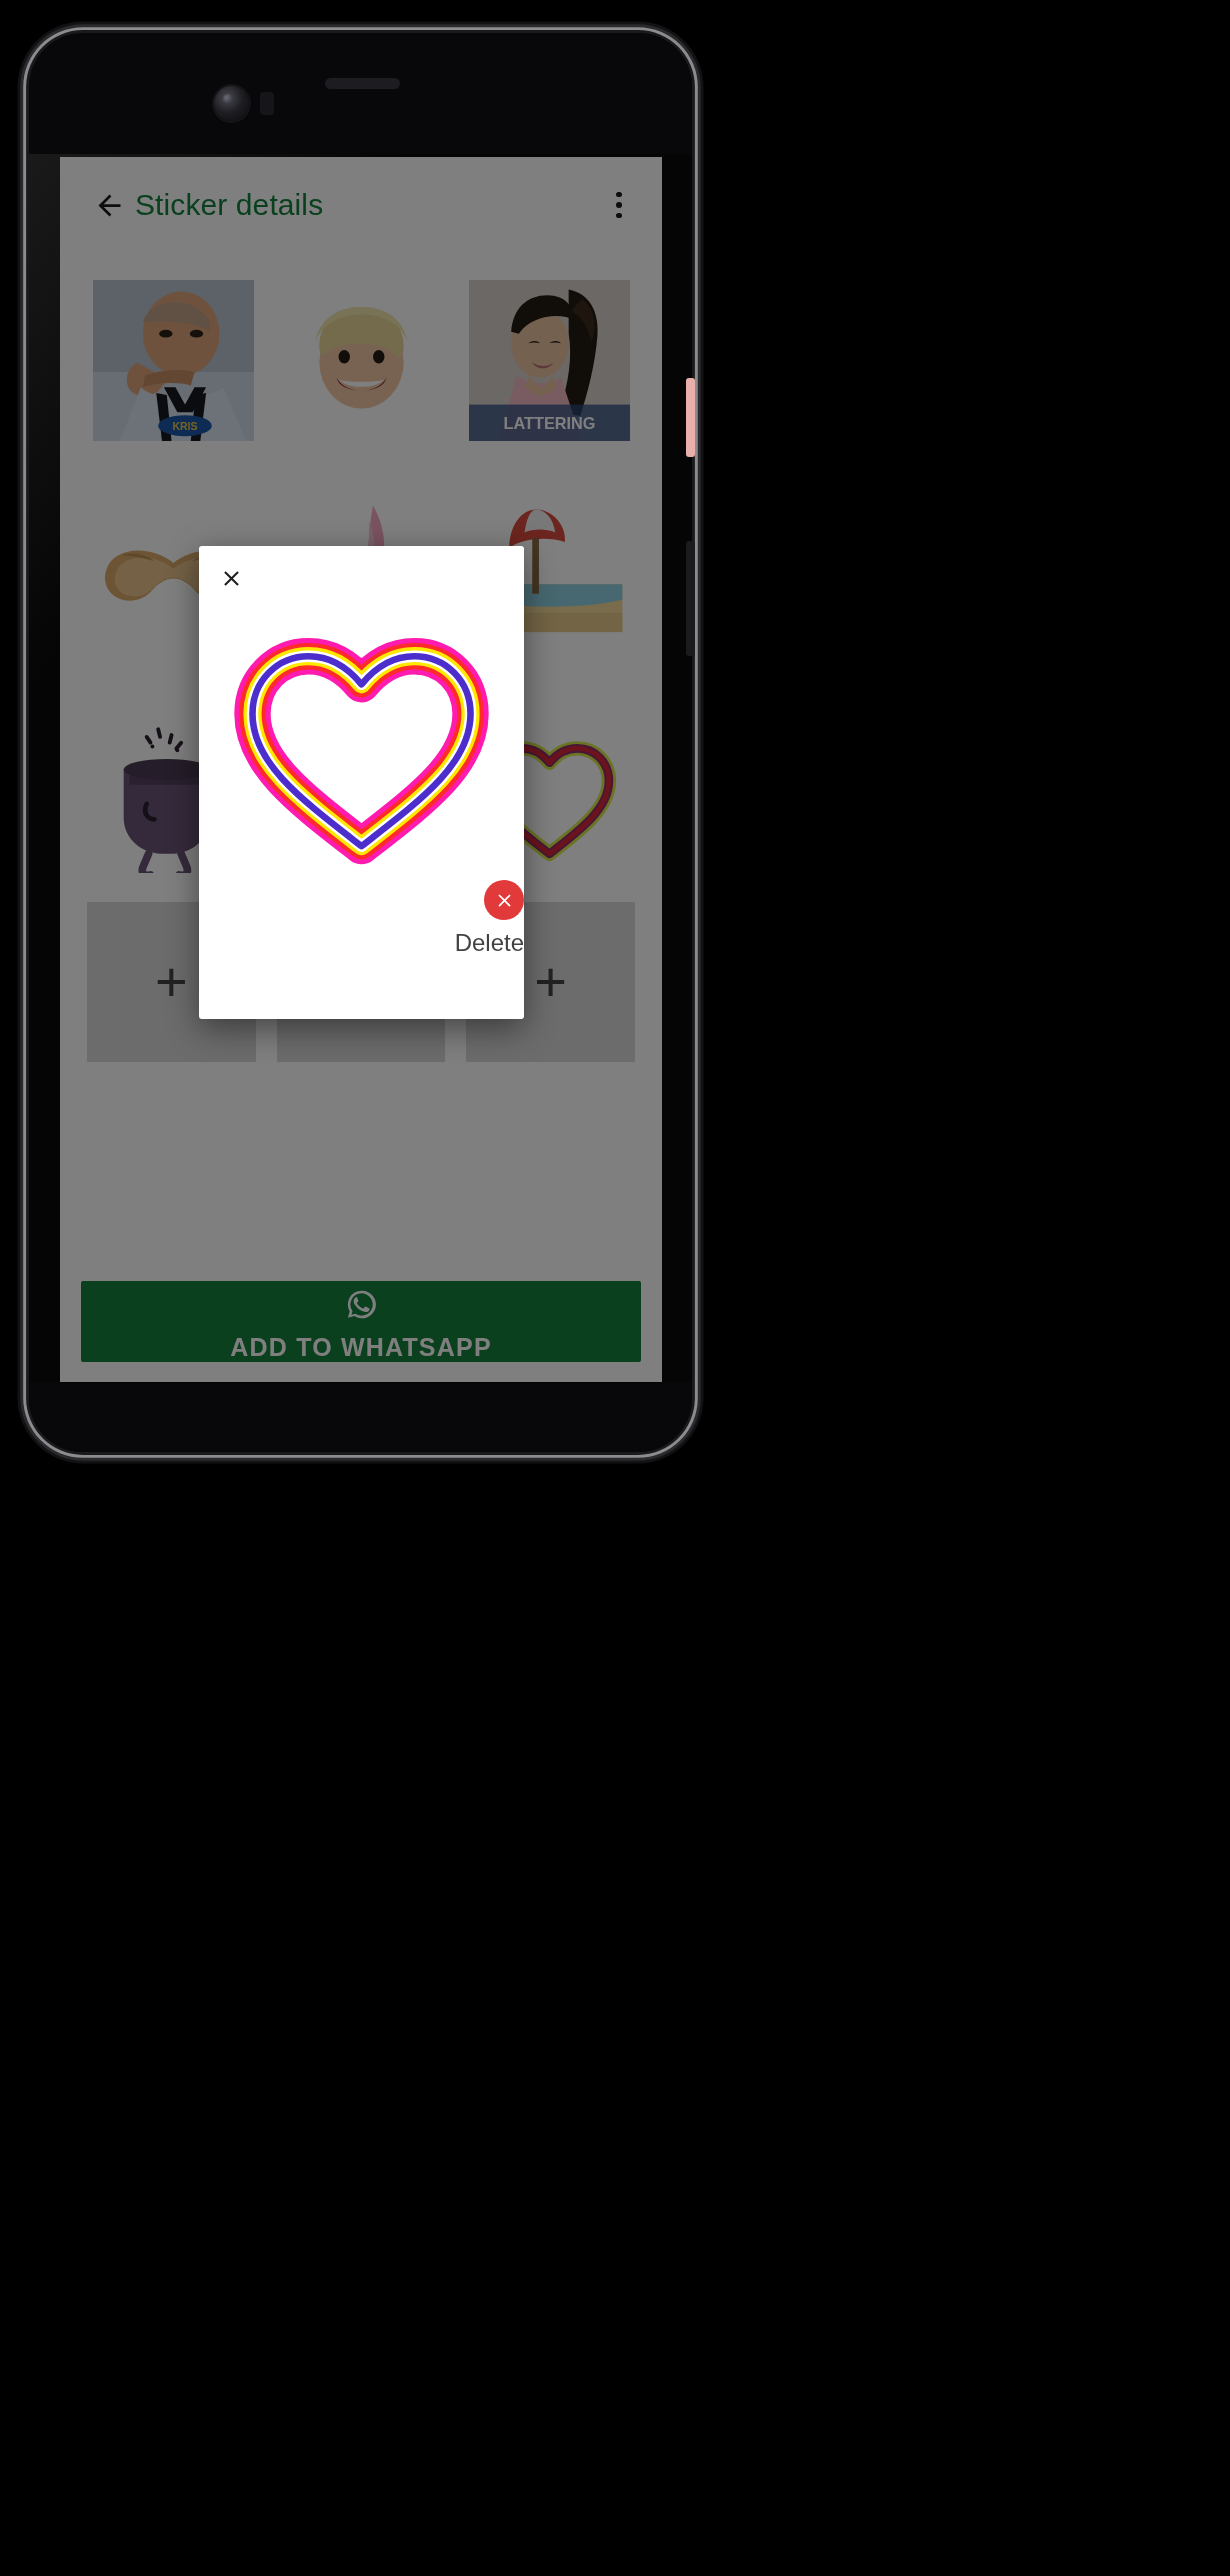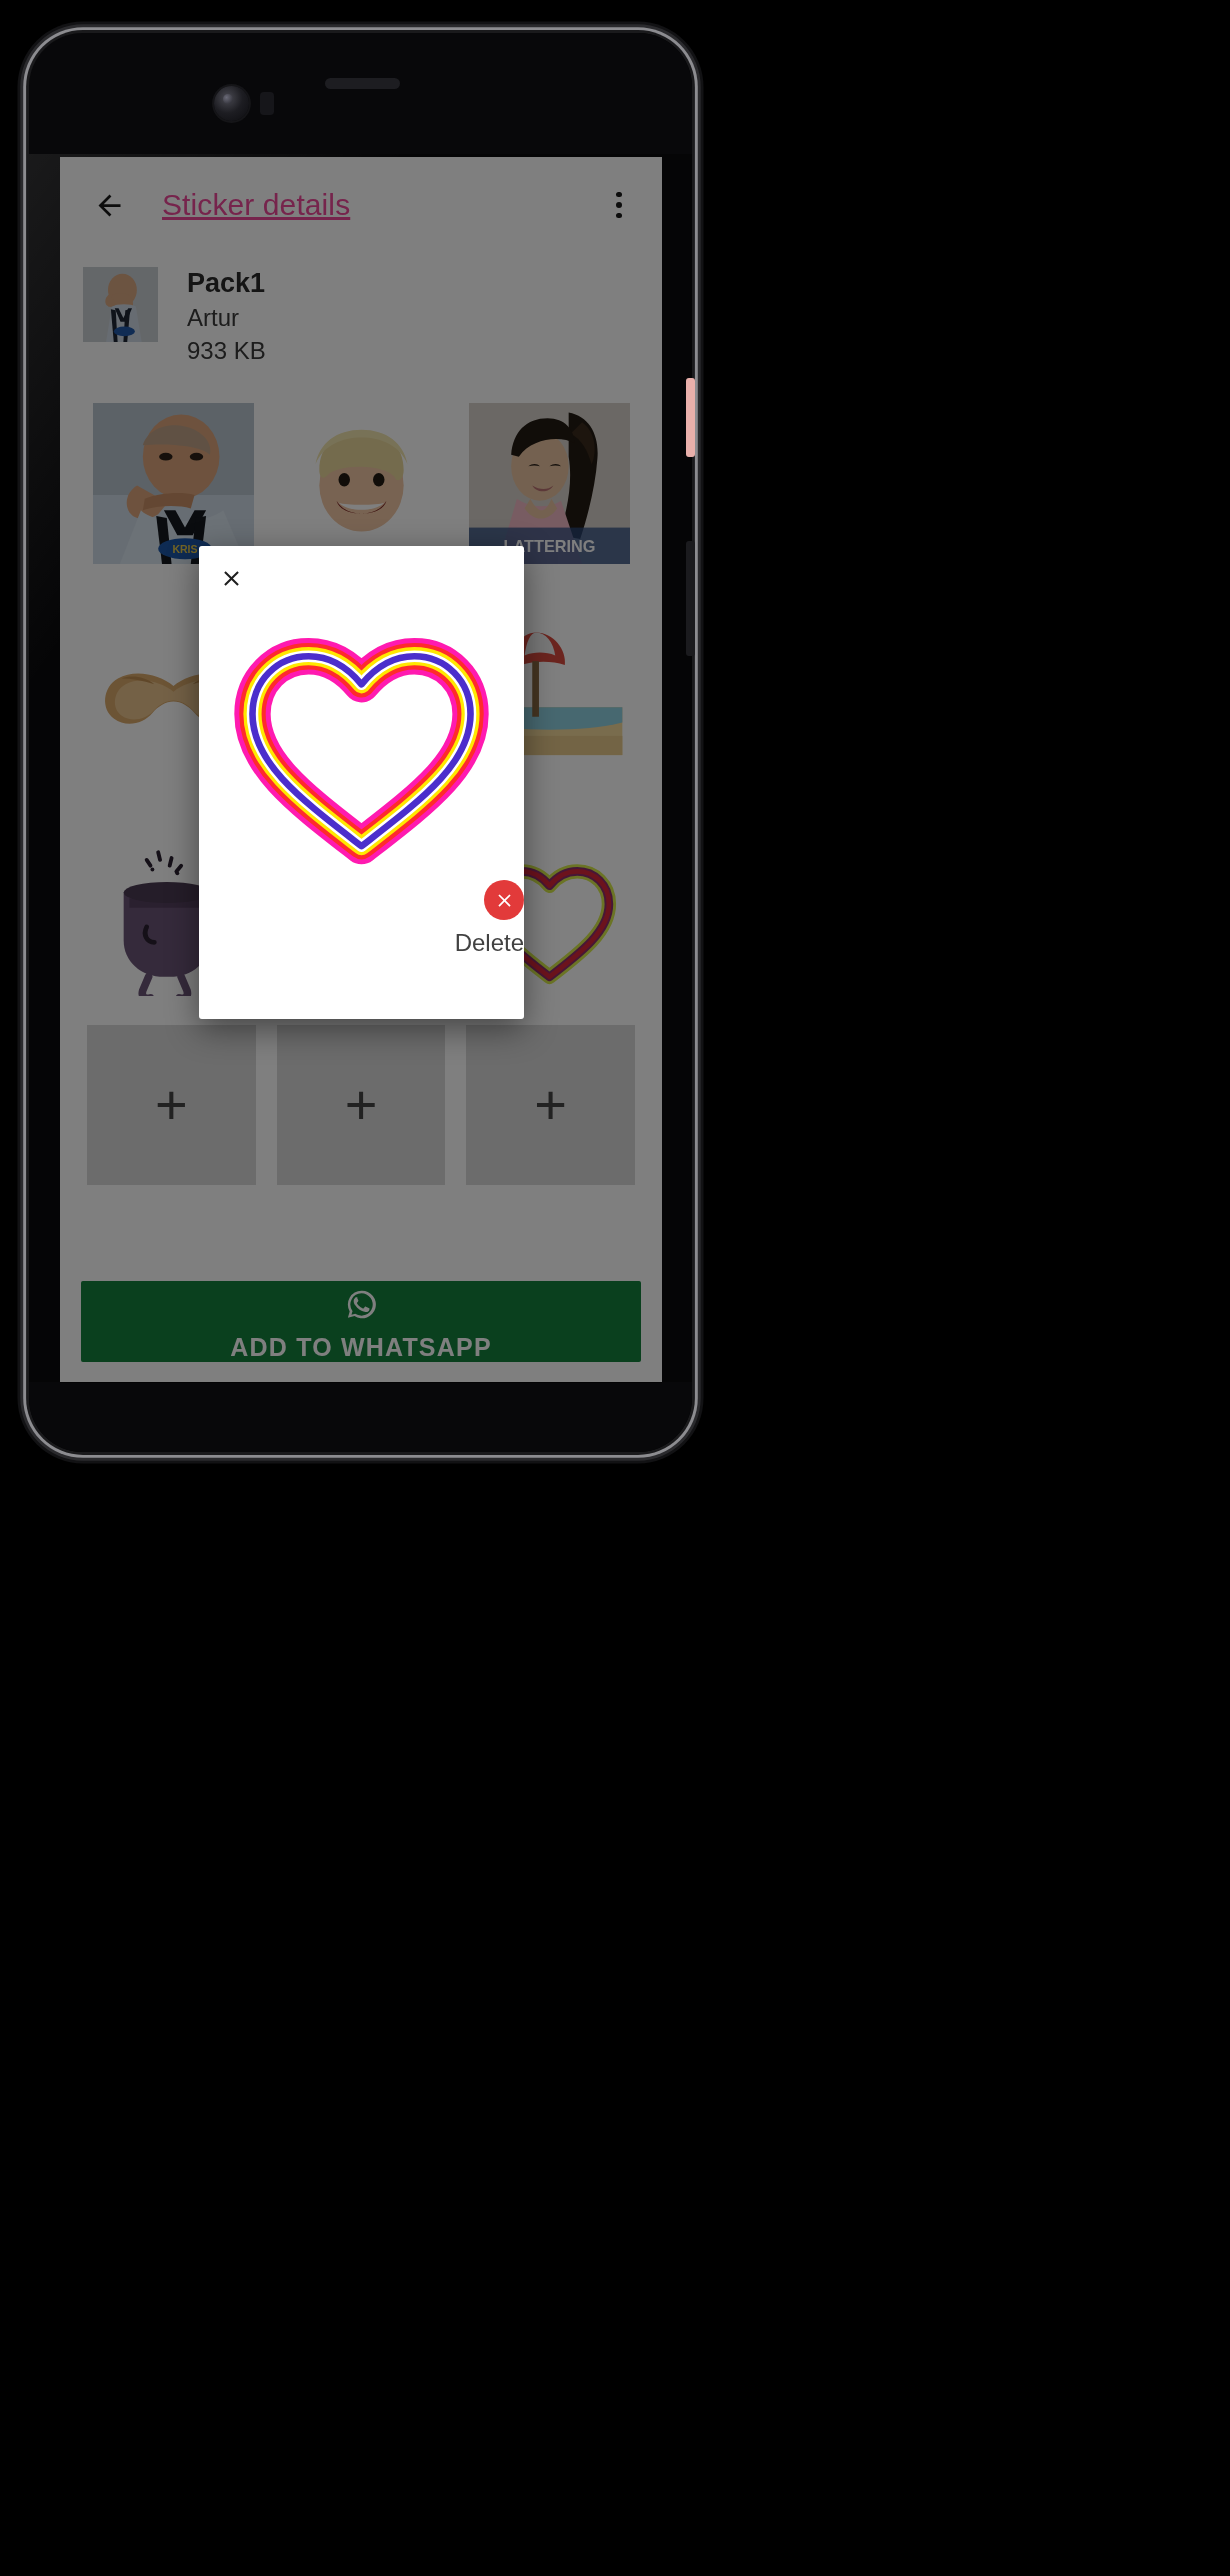--- a/index.html
+++ b/index.html
@@ -92,22 +92,22 @@
     background: #fff;
     display: flex; align-items: center;
     padding: 0 21px 0 23px;
   }
   #back-button {
     width: 52px; height: 52px;
     display: flex; align-items: center; justify-content: center;
     flex: 0 0 auto;
   }
   #app-bar-title {
-    font-size: 30px; font-weight: 500; color: #ec4899;
-    margin-left: 27px; letter-spacing: 0.1px; text-decoration: underline;
+    font-size: 30px; font-weight: 500; color: #15803d;
+    letter-spacing: 0.1px;
   }
   #overflow-menu-button {
     margin-left: auto;
     width: 44px; height: 52px;
     display: flex; flex-direction: column;
     align-items: center; justify-content: center; gap: 4.8px;
   }
   #overflow-menu-button i {
     display: block; width: 5.8px; height: 5.8px; border-radius: 50%; background: #1b1b1b;
   }
@@ -220,40 +220,20 @@
         </svg>
       </div>
       <div id="app-bar-title">Sticker details</div>
       <div id="overflow-menu-button">
         <i></i>
           <i></i>
           <i></i>
       </div>
     </div>
 
-    <div id="pack-header">
-      <div id="pack-thumbnail">
-        <svg viewBox="0 0 78 78" width="75" height="75">
-          <rect width="78" height="78" fill="#c9ced3"></rect>
-          <ellipse cx="41" cy="24" rx="15" ry="17" fill="#d8a882"></ellipse>
-          <path d="M26 38c0-7 6-11 13-11s13 4 13 11v3H26z" fill="#d8a882"></path>
-          <path d="M30 41c5-3 20-3 25 0l6 37H24z" fill="#cfd9e4"></path>
-          <path d="M33 43h4l5 10 5-10h4l-6 14h-6z" fill="#1e2634"></path>
-          <path d="M29 44l3 34h4l-2-33z" fill="#1e2634"></path>
-          <path d="M49 44l-3 34h-4l2-33z" fill="#1e2634"></path>
-          <ellipse cx="43" cy="67" rx="11" ry="5" fill="#2158a8"></ellipse>
-          <path d="M28 28c-4 2-6 7-4 11 2 3 7 3 10 0z" fill="#d8a882"></path>
-        </svg>
-      </div>
-      <div id="pack-meta">
-        <div id="pack-name">Pack1</div>
-        <div id="pack-author">Artur</div>
-        <div id="pack-size">933 KB</div>
-      </div>
-    </div>
 
     <div id="sticker-grid">
 
       <div class="sticker-cell">
         <svg class="sticker-art" viewBox="0 0 168 168">
           <rect width="168" height="168" fill="#b9c4cf"></rect>
           <rect y="96" width="168" height="72" fill="#cfdae6"></rect>
           <ellipse cx="92" cy="56" rx="40" ry="44" fill="#dca57c"></ellipse>
           <path d="M52 44c6-20 34-26 54-16 14 7 18 18 16 26-10-10-46-12-70-10z" fill="#c0a389"></path>
           <ellipse cx="76" cy="56" rx="7" ry="4" fill="#2c2118"></ellipse>

